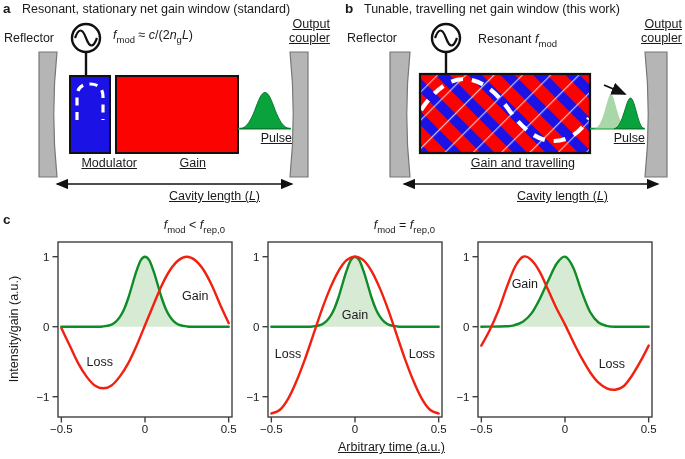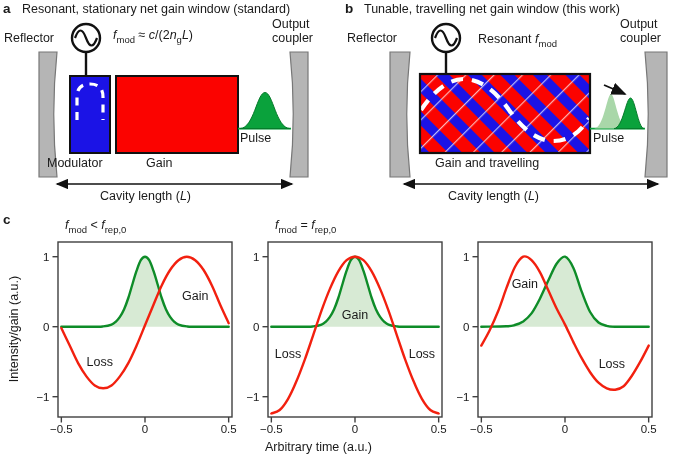--- a/index.html
+++ b/index.html
@@ -1,23 +1,23 @@
 <!DOCTYPE html>
 <html style="--red: #fb0300; --blue: #1b13e6; --green: #0aa23c; --green-light: #a9d7a9; --gray: #b5b5b5;"><head>
 <meta charset="utf-8">
 <style>
   html,body{margin:0;padding:0;background:#fff;}
   #fig{position:relative;width:685px;height:459px;background:#fff;overflow:hidden;
        font-family:"Liberation Sans","DejaVu Sans",sans-serif;color:#1a1a1a;}
   .pnl{position:absolute;}
   .lab{position:absolute;font-size:12.5px;line-height:14px;white-space:nowrap;}
-  .center{text-align:left;}
+  .center{text-align:right;text-decoration:underline;}
   .plabel{position:absolute;font-weight:bold;font-size:13.5px;line-height:15px;}
   .ptitle{position:absolute;font-size:12.5px;line-height:15px;white-space:nowrap;text-align:center;}
-  .ctitle{position:absolute;font-size:12.5px;line-height:15px;text-align:left;white-space:nowrap;}
+  .ctitle{position:absolute;font-size:12.5px;line-height:15px;text-align:right;white-space:nowrap;}
   .plot{position:absolute;width:220px;height:215px;}
   sub{font-size:9.5px;line-height:0;}
   i{font-style:italic;}
   svg text{font-family:"Liberation Sans","DejaVu Sans",sans-serif;}
 </style>
 </head>
 <body>
 
 <div id="fig">
 

